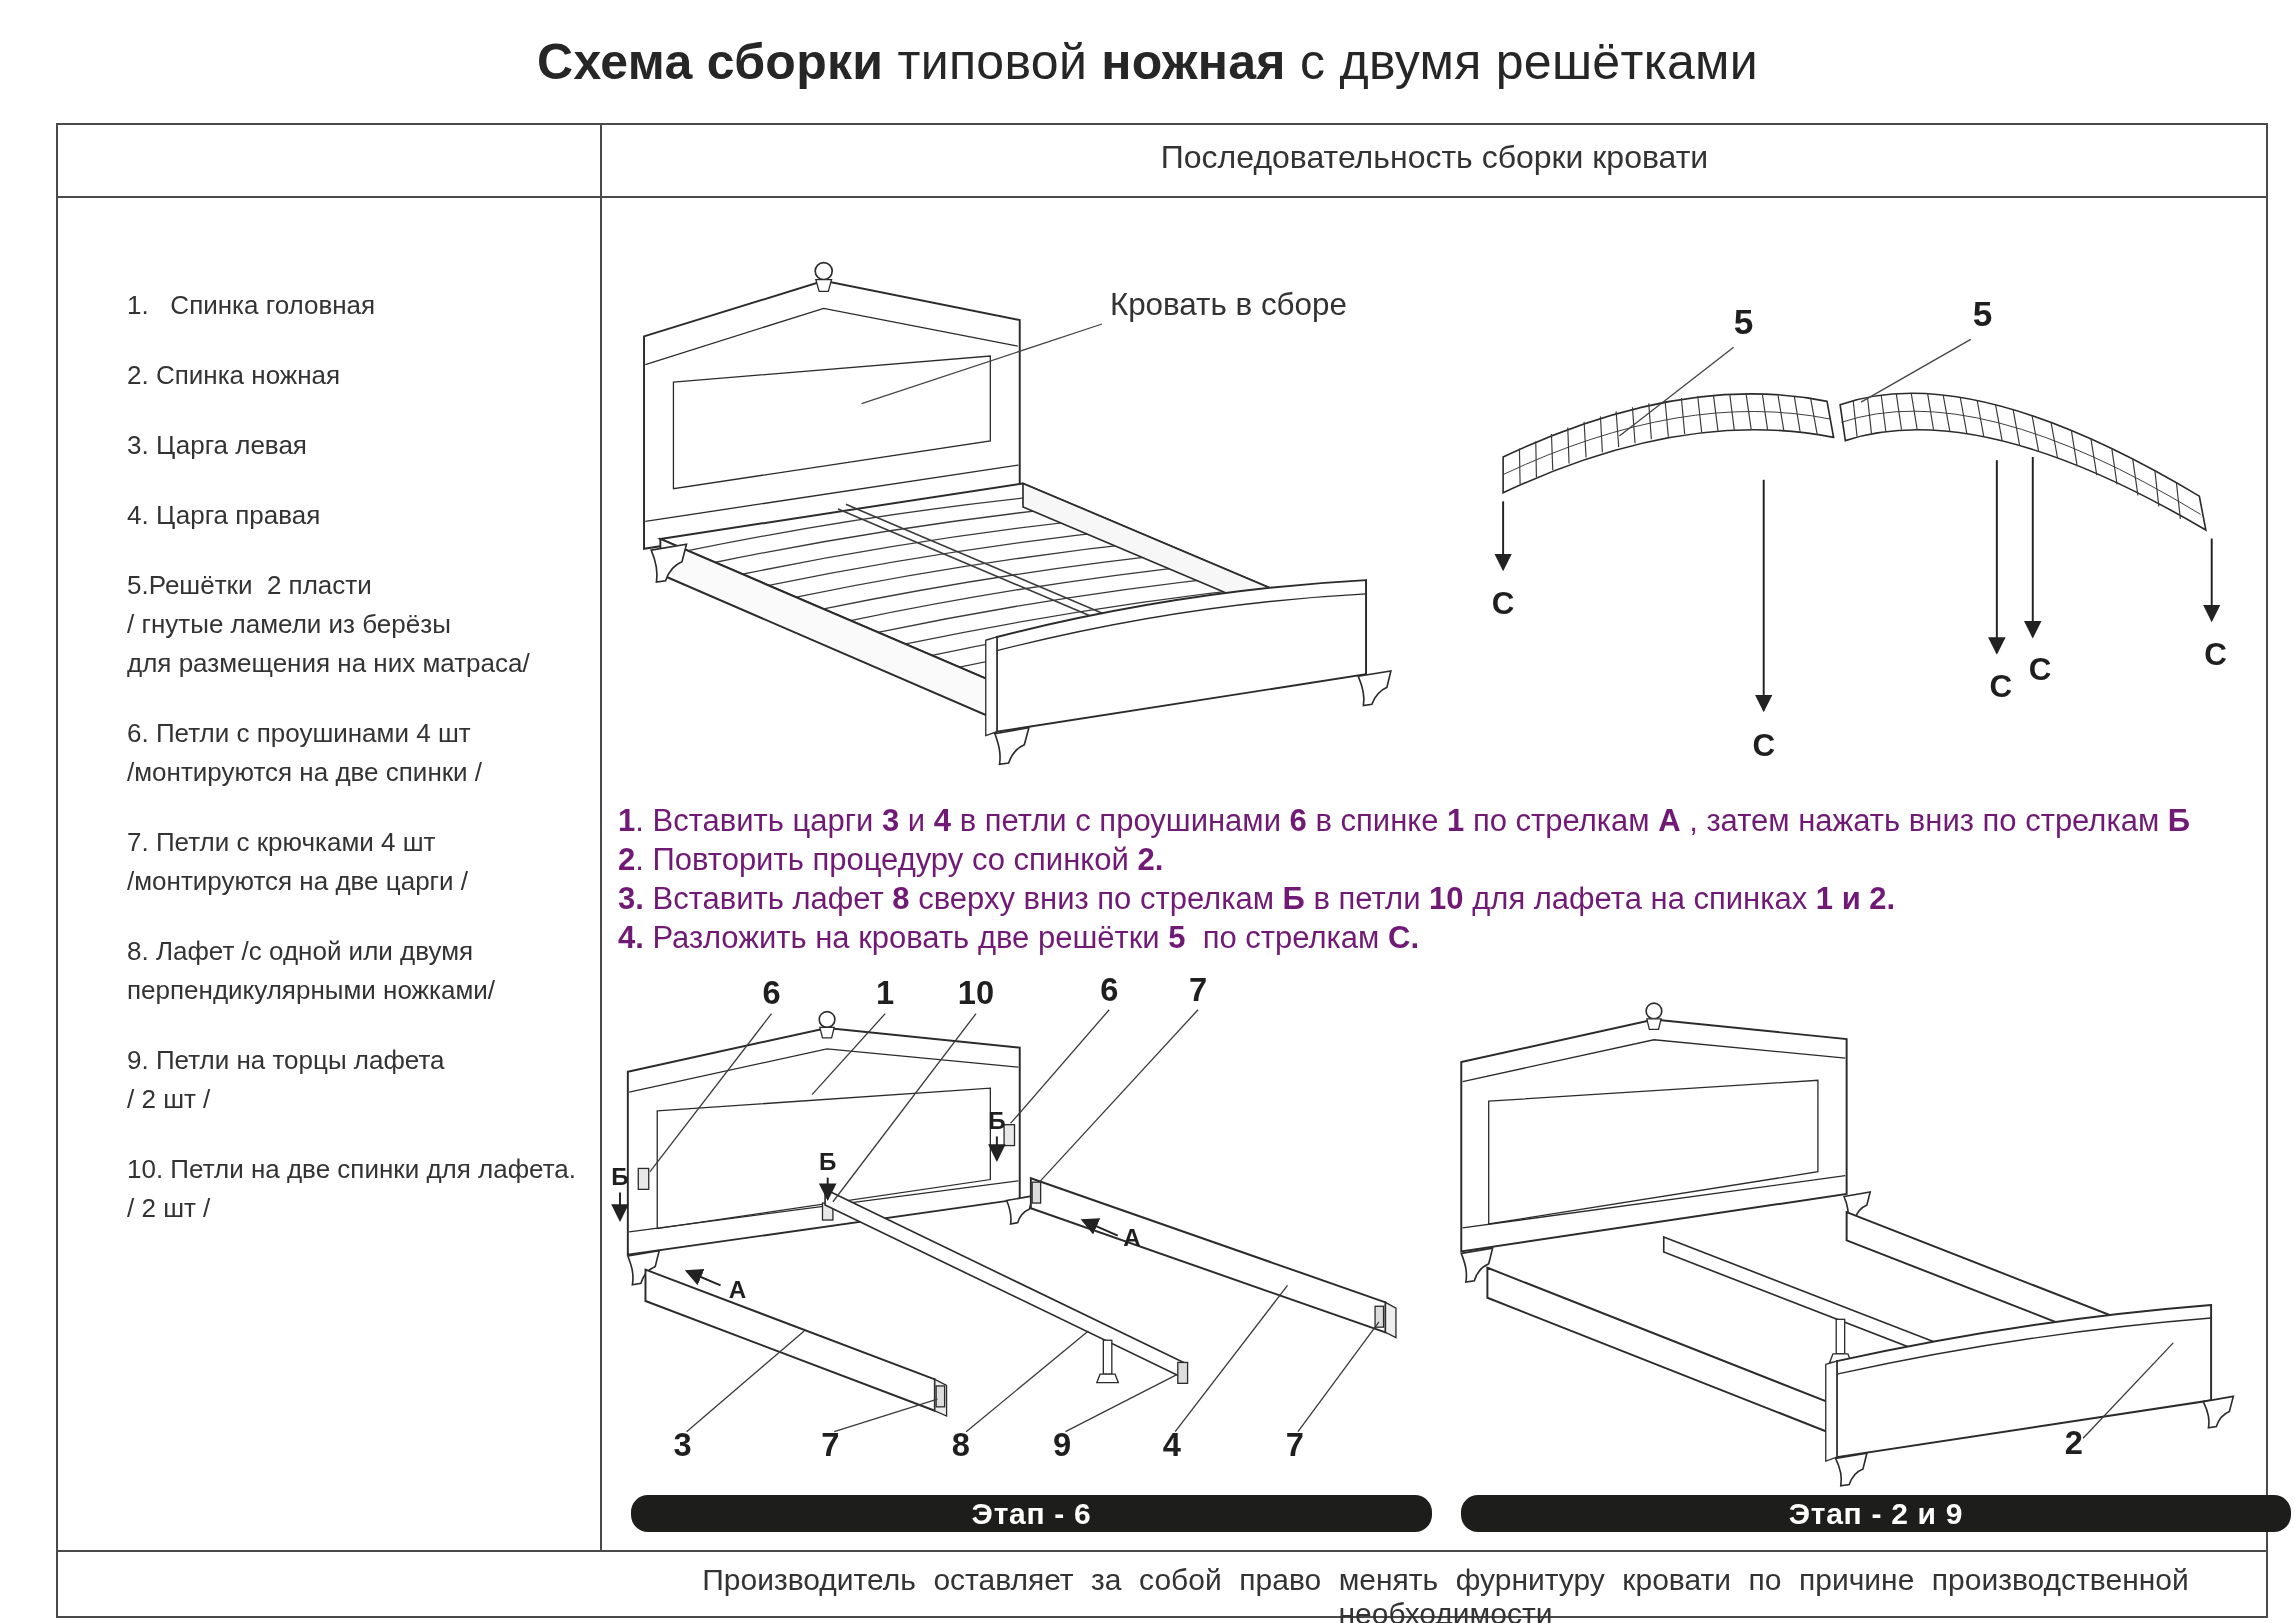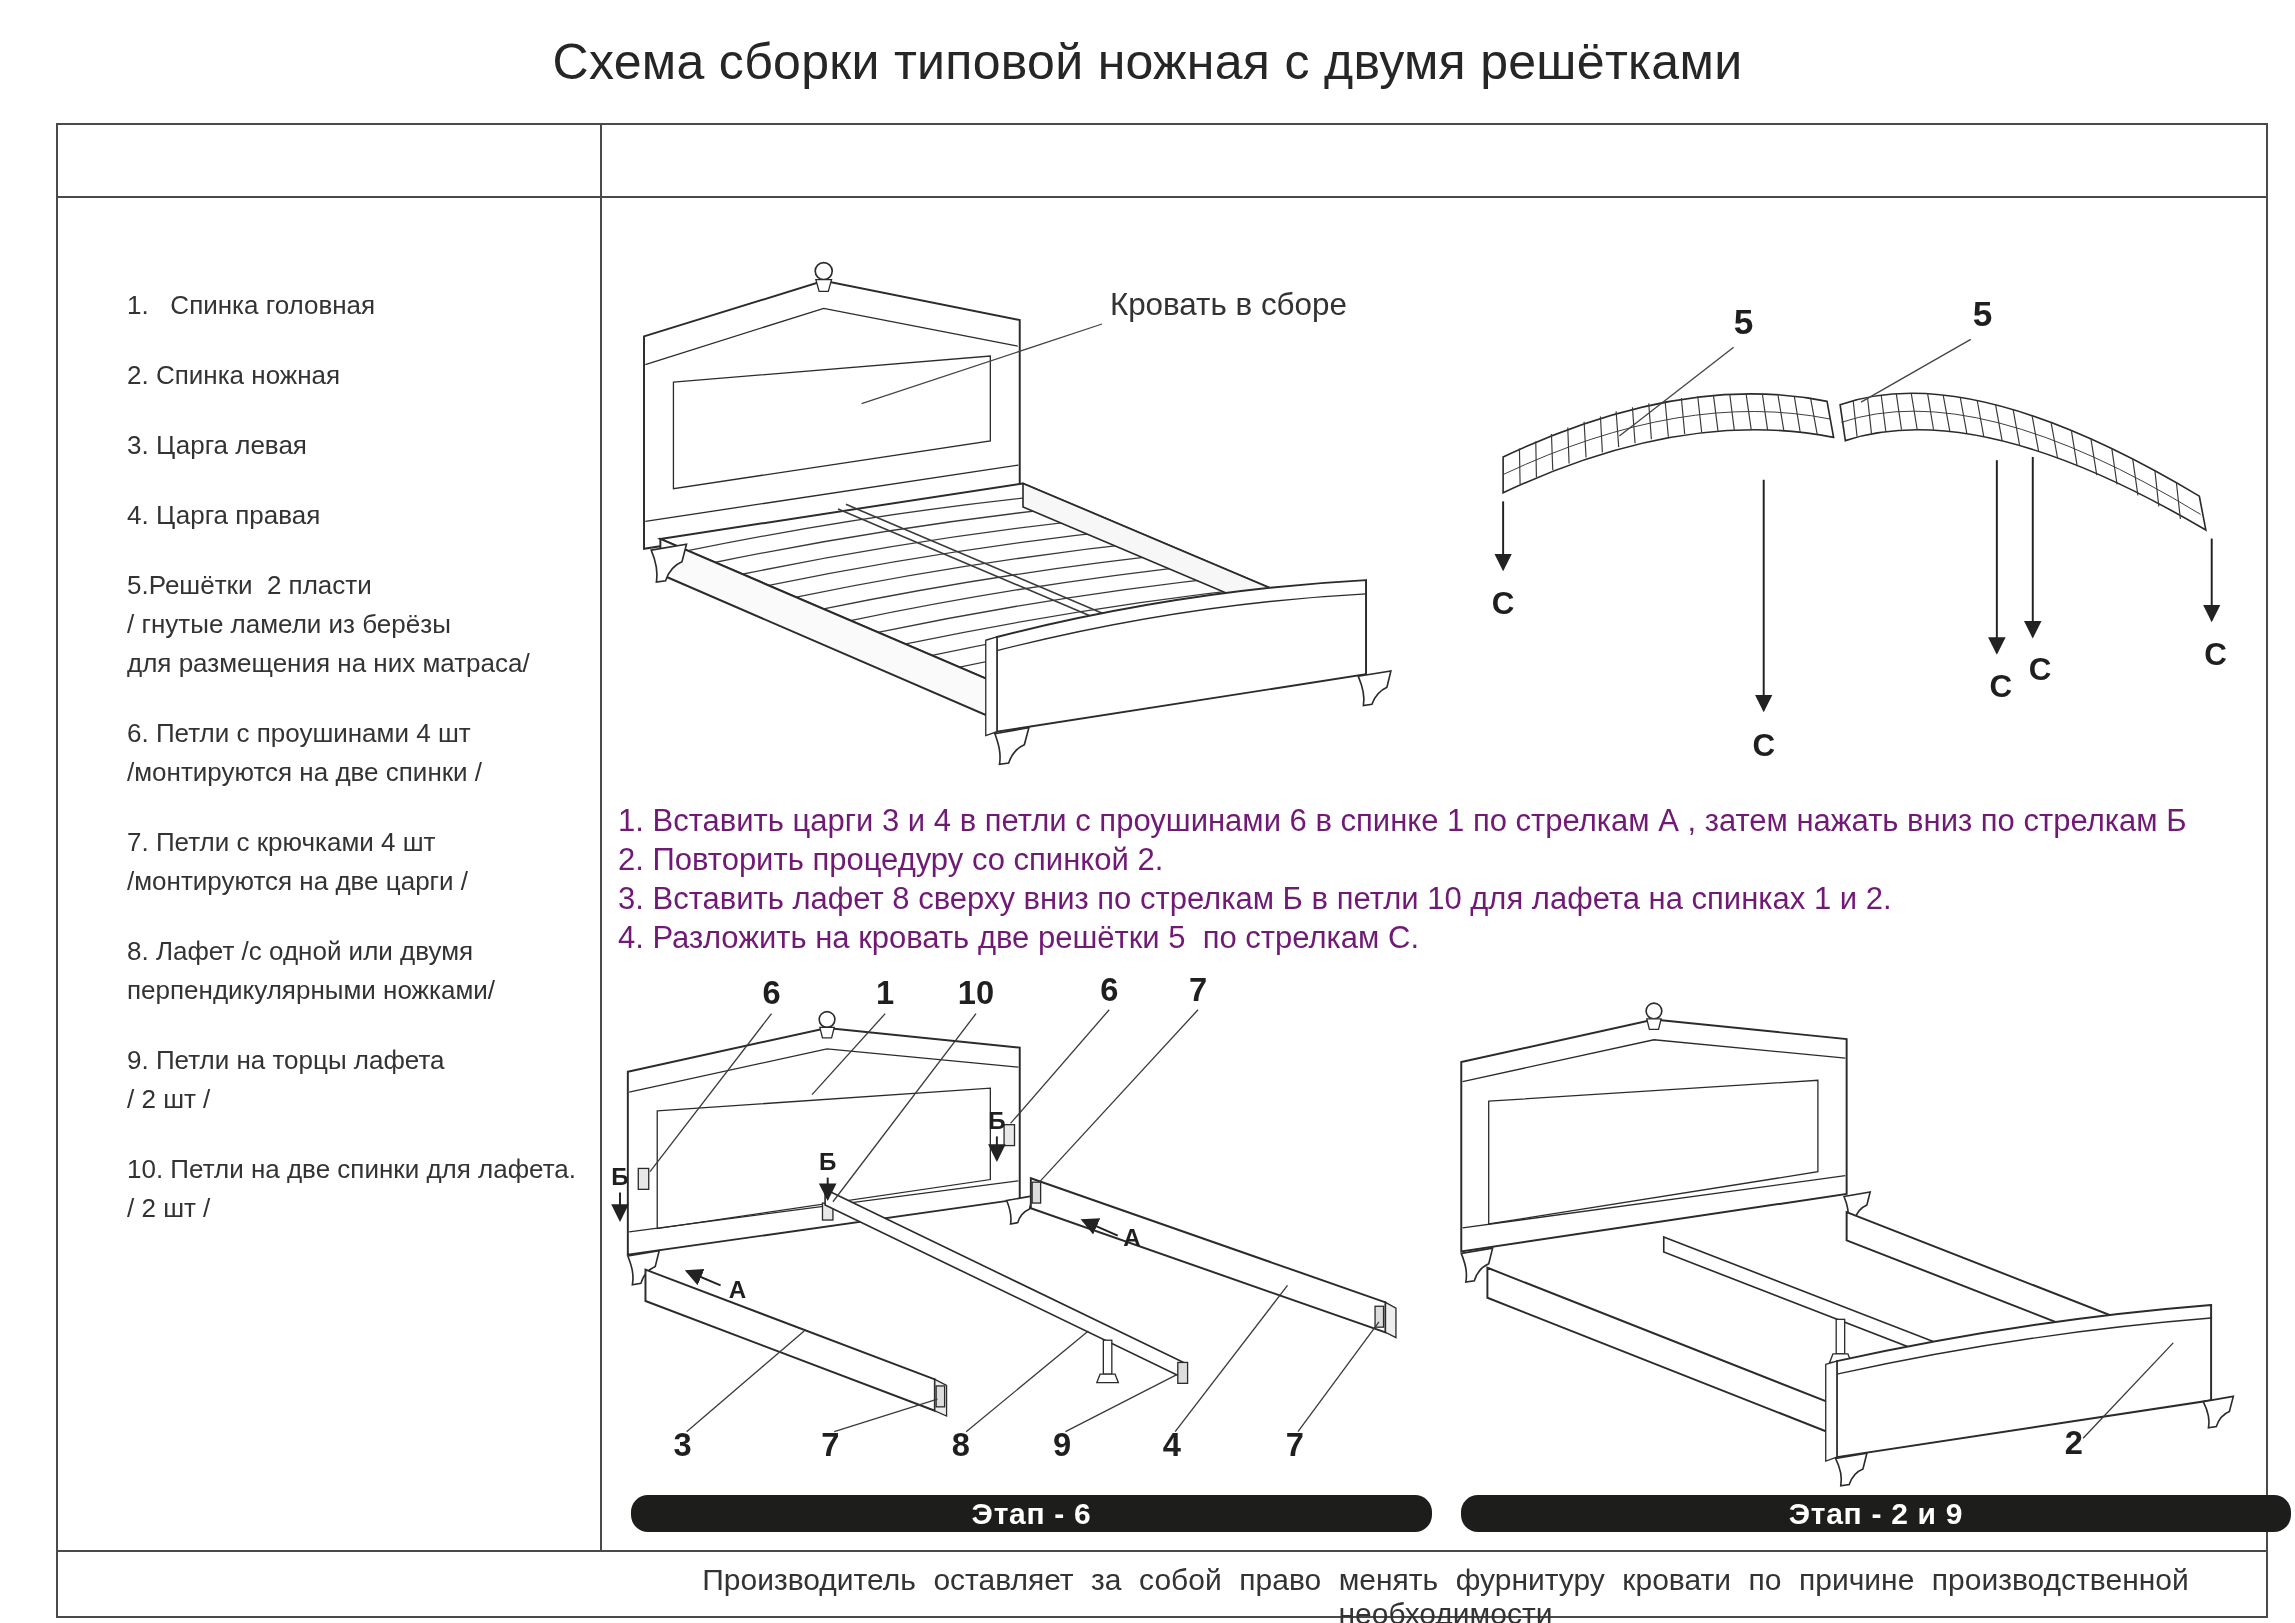--- a/index.html
+++ b/index.html
@@ -1,20 +1,20 @@
 <!DOCTYPE html>
 <html style="font-size:10.5px"><head>
 <meta charset="utf-8">
 <style>
   *{margin:0;padding:0;box-sizing:border-box}
   html,body{background:#ffffff}
   .page{position:relative;width:2295px;height:1624px;background:#fff;
         font-family:"Liberation Sans",sans-serif;color:#2e2e2e;overflow:hidden}
   .line{position:absolute;background:#4a4a4a}
-  .b{font-weight:400}
+  .b{font-weight:700}
   .title{position:absolute;top:33px;left:0;width:100%;text-align:center;
          font-size:50px;letter-spacing:0.3px;color:#262626;white-space:pre-wrap}
   .col-header{position:absolute;font-size:32px;color:#333;text-align:center;white-space:pre-wrap}
   .parts{position:absolute;left:127px;top:286px;width:467px;font-size:26px;
          line-height:39px;color:#333;white-space:pre-wrap}
   .part-item{margin-bottom:31px}
   .instr{position:absolute;left:618px;top:801px;width:1670px;font-size:31px;
          line-height:39px;color:#701a75;white-space:pre-wrap}
   .badge{position:absolute;background:#1d1d1b;color:#fff;border-radius:17px;
          display:flex;align-items:center;justify-content:center;
@@ -37,20 +37,21 @@
   <div class="title"><span class="b">Схема сборки</span><span> типовой </span><span class="b">ножная</span><span> с двумя решётками</span></div>
 
   <div class="line" style="left:56px;top:123px;width:2212px;height:2px"></div>
   <div class="line" style="left:56px;top:196px;width:2212px;height:2px"></div>
   <div class="line" style="left:56px;top:1550px;width:2212px;height:2px"></div>
   <div class="line" style="left:56px;top:1616px;width:2212px;height:2px"></div>
   <div class="line" style="left:56px;top:123px;width:2px;height:1495px"></div>
   <div class="line" style="left:2266px;top:123px;width:2px;height:1495px"></div>
   <div class="line" style="left:600px;top:123px;width:2px;height:1429px"></div>
 
+  <div class="col-header" style="left:601px;top:139px;width:1667px">Последовательность сборки кровати</div>
 
   <div class="parts"><div class="part-item"><div>1.   Спинка головная</div></div><div class="part-item"><div>2. Спинка ножная</div></div><div class="part-item"><div>3. Царга левая</div></div><div class="part-item"><div>4. Царга правая</div></div><div class="part-item"><div>5.Решётки  2 пласти</div><div>/ гнутые ламели из берёзы</div><div>для размещения на них матраса/</div></div><div class="part-item"><div>6. Петли с проушинами 4 шт</div><div>/монтируются на две спинки /</div></div><div class="part-item"><div>7. Петли с крючками 4 шт</div><div>/монтируются на две царги /</div></div><div class="part-item"><div>8. Лафет /с одной или двумя</div><div>перпендикулярными ножками/</div></div><div class="part-item"><div>9. Петли на торцы лафета</div><div>/ 2 шт /</div></div><div class="part-item"><div>10. Петли на две спинки для лафета.</div><div>/ 2 шт /</div></div></div>
 
   <svg style="left:608px;top:209px" width="830" height="575" viewBox="0 0 1270 880">
     <g stroke="#2b2b2b" fill="#ffffff">
       <path d="M55,195 L330,110 L630,170 L630,430 L55,520 Z" stroke-width="3"></path>
       <path d="M57,238 L330,152 L627,210" fill="none" stroke-width="2"></path>
       <path d="M100,265 L585,225 L585,355 L100,428 Z" fill="none" stroke-width="2"></path>
       <path d="M57,478 L628,392" fill="none" stroke-width="2"></path>
       <circle cx="330" cy="95" r="13" stroke-width="2.5"></circle>

